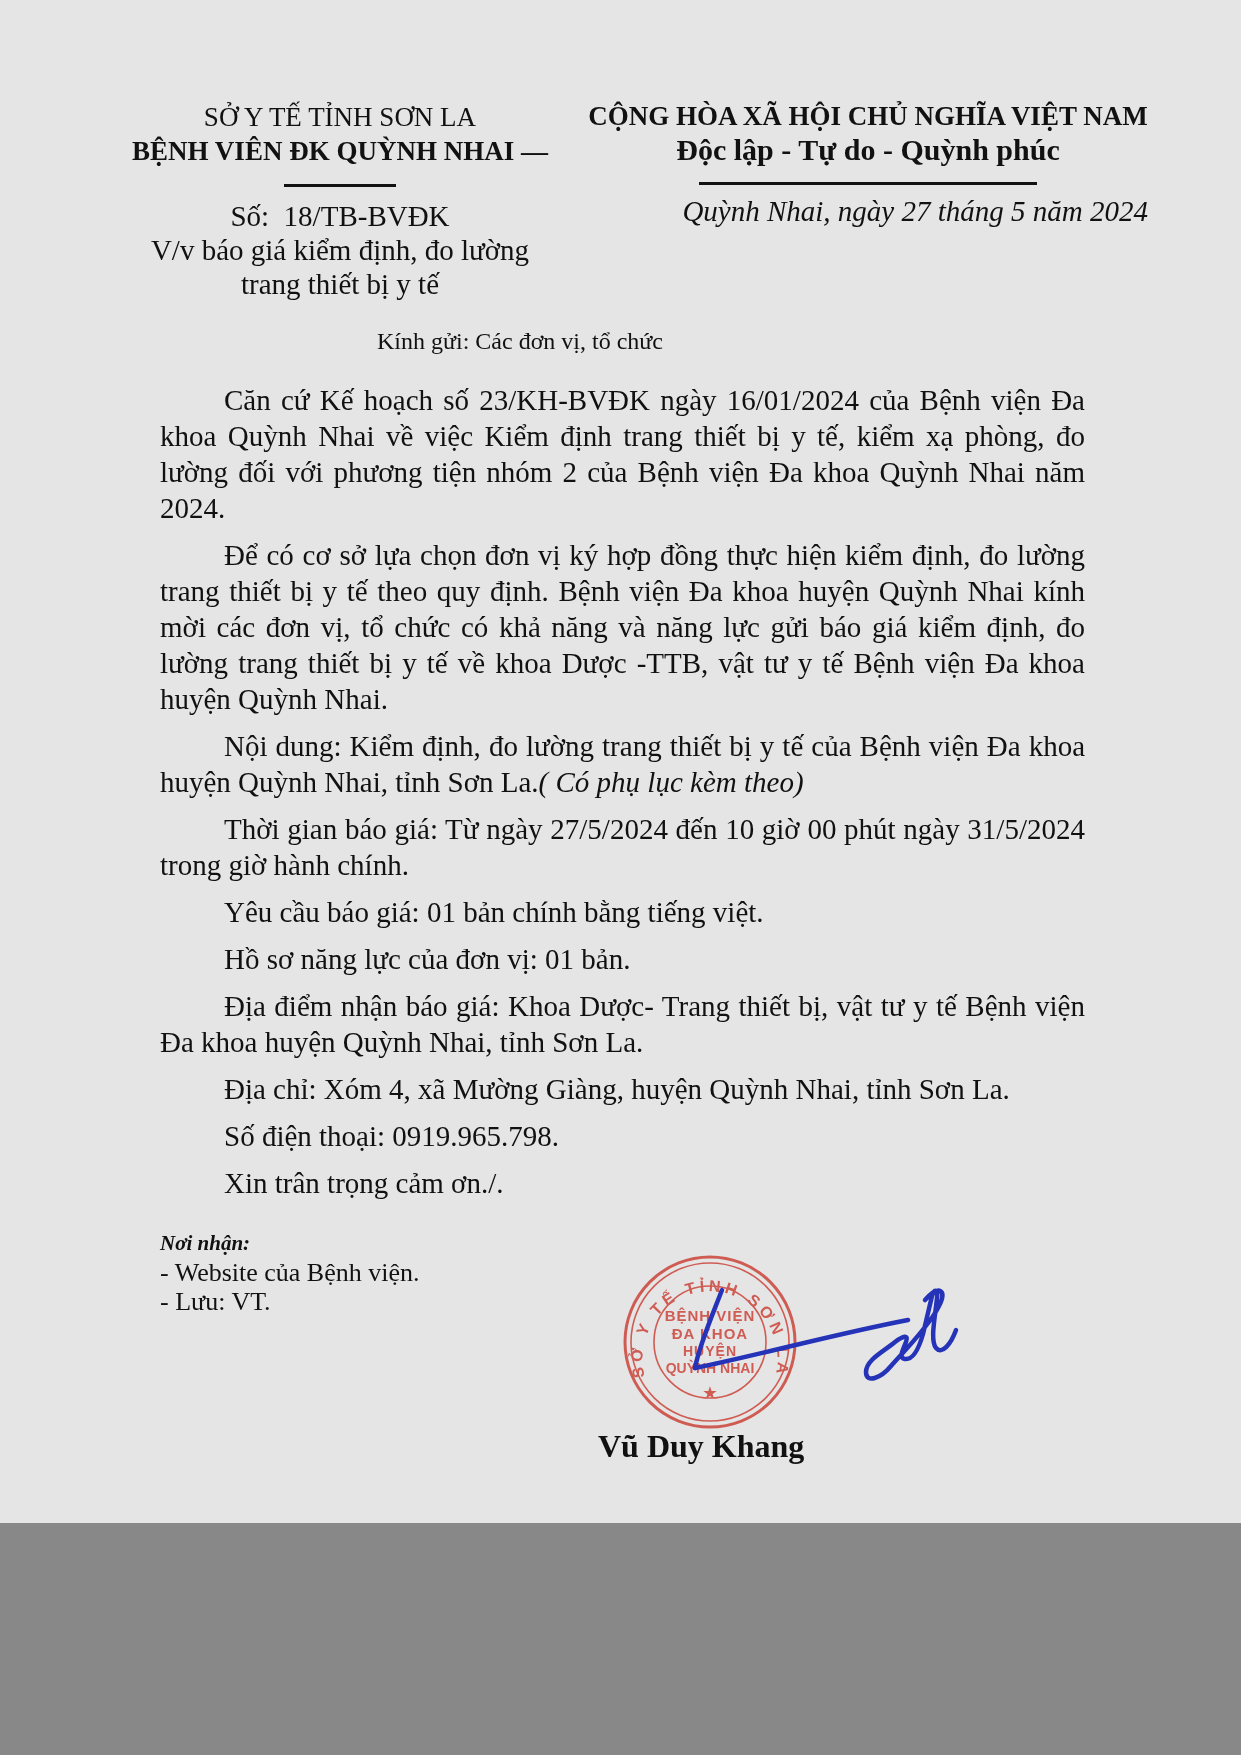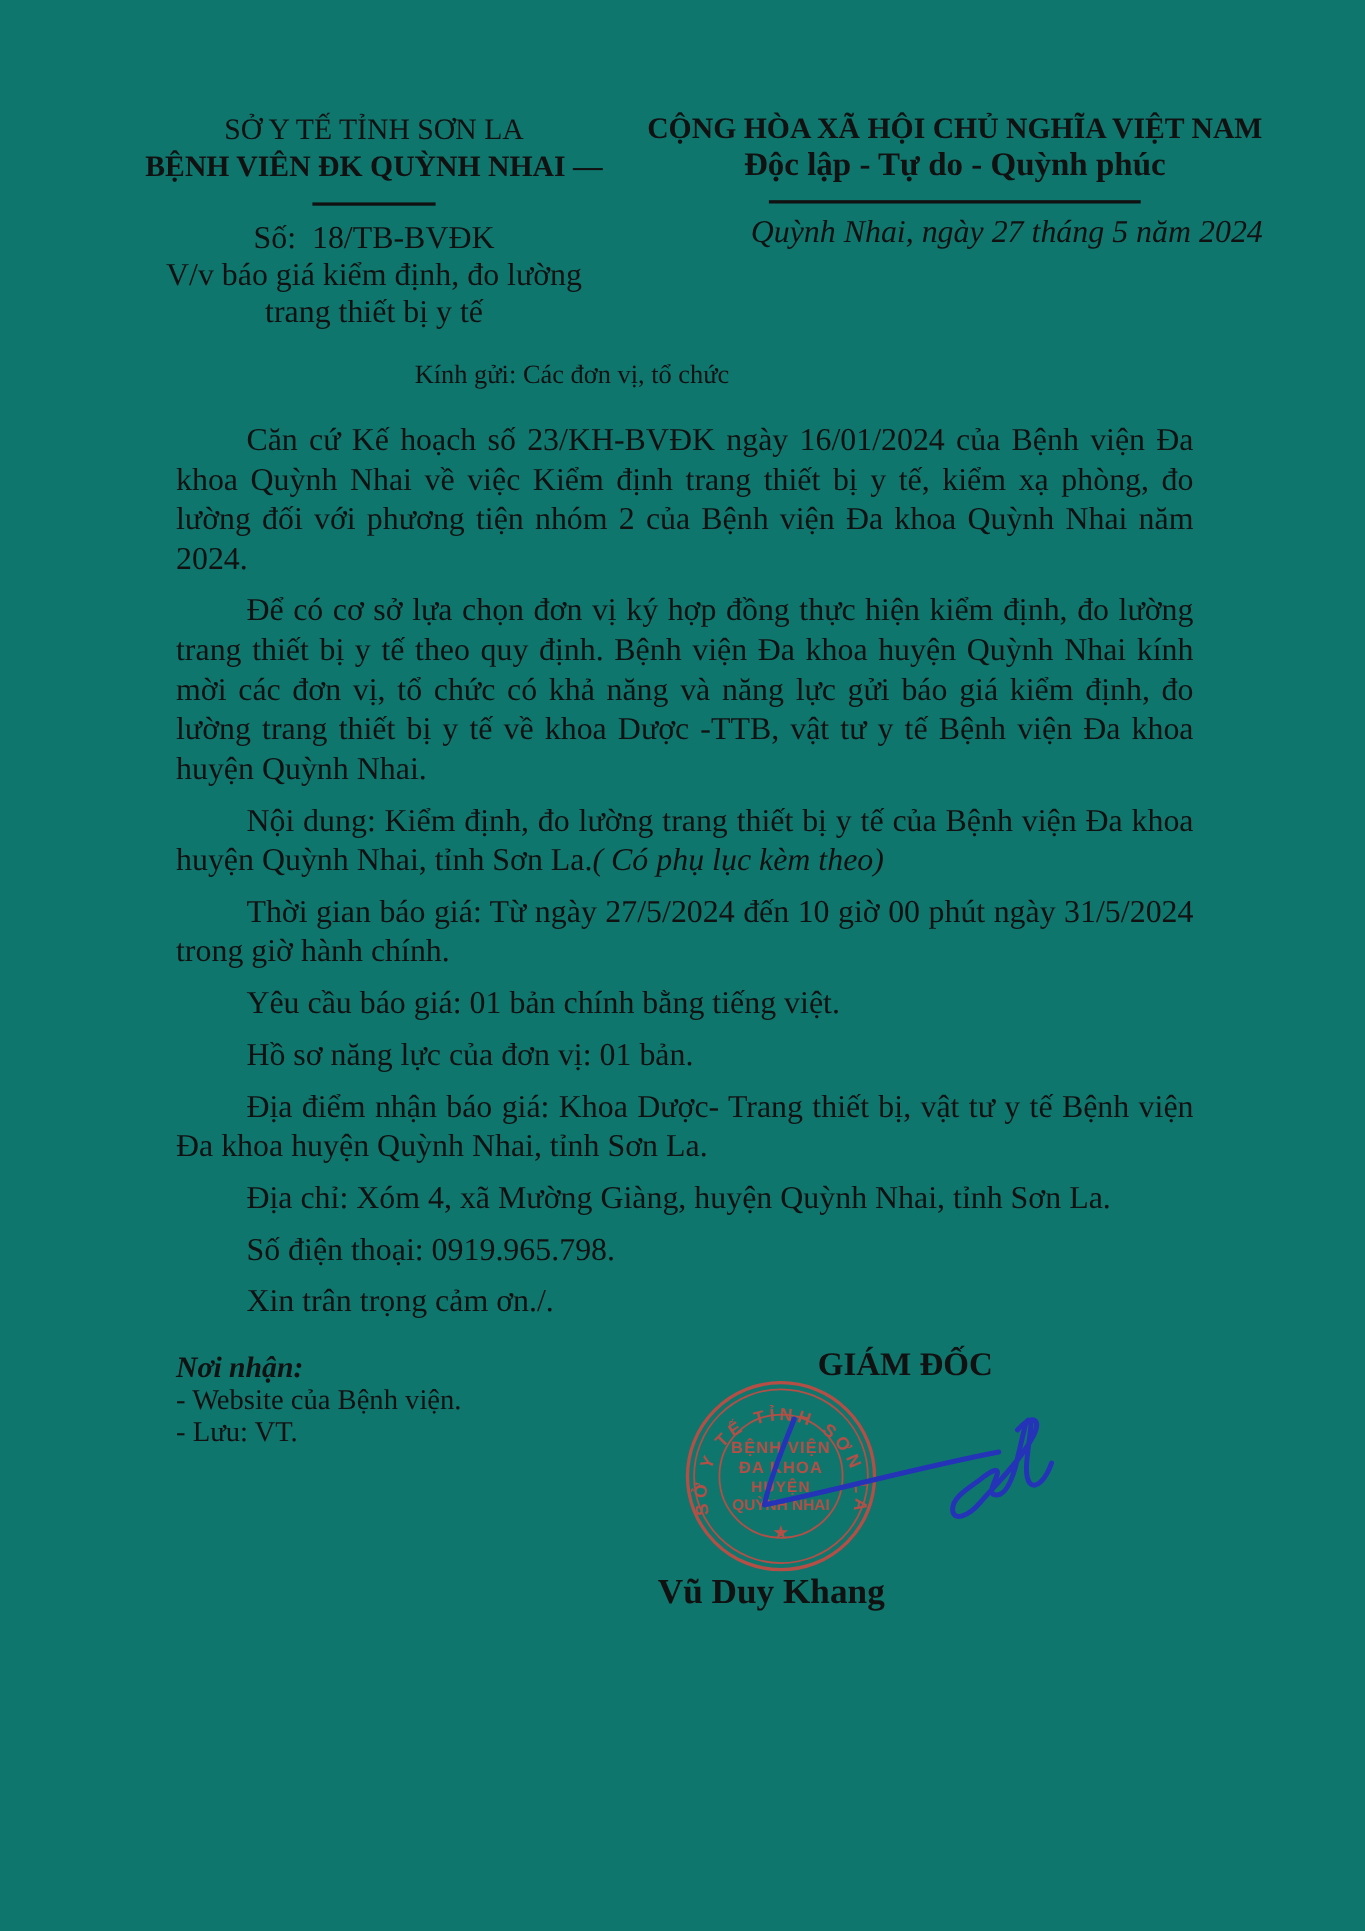--- a/index.html
+++ b/index.html
@@ -1,19 +1,19 @@
 <!DOCTYPE html>
 <html><head>
 <meta charset="utf-8">
 <style>
   html,body{margin:0;padding:0;background:#888;}
   .page{
     position:relative;
-    width:1241px;height:1755px;
-    background:#0f766e;
+    width:1241px;height:1523px;
+    background:#e5e5e5;
     font-family:"Liberation Serif","DejaVu Serif",serif;
     color:#111;
     overflow:hidden;
   }
   
   .header-left{
     position:absolute;left:130px;top:100px;width:420px;
     text-align:center;line-height:34px;white-space:nowrap;
   }
   .header-left .org-sup{font-size:27px;}
@@ -36,21 +36,21 @@
   }
   
   .body-text{
     position:absolute;left:160px;top:382px;width:925px;
     font-size:29px;line-height:36px;text-align:justify;
   }
   .body-text p{margin:0 0 11px 0;text-indent:64px;}
   .body-text .attach-note{font-style:italic;}
   
   .recipients{position:absolute;left:160px;top:1228px;width:420px;}
-  .recipients-title{font-size:27px;font-weight:bold;font-style:italic;line-height:30px;}
+  .recipients-title{font-size:21px;font-weight:bold;font-style:italic;line-height:30px;}
   .recipients-item{font-size:26px;line-height:29px;}
   .sign-title{
     position:absolute;left:598px;top:1224px;width:450px;
     text-align:center;font-size:30px;font-weight:bold;
   }
   .stamp-wrap{position:absolute;left:622px;top:1254px;width:176px;height:176px;z-index:1;}
   .signature-wrap{position:absolute;left:595px;top:1268px;width:480px;height:200px;z-index:2;}
   .signer-name{
     position:absolute;left:598px;top:1428px;width:450px;
     text-align:left;font-size:32px;font-weight:bold;z-index:3;
@@ -91,21 +91,20 @@
     <p>Số điện thoại: 0919.965.798.</p>
     <p>Xin trân trọng cảm ơn./.</p>
   </main>
 
   <div class="recipients">
     <div class="recipients-title">Nơi nhận:</div>
     <div class="recipients-item">- Website của Bệnh viện.</div>
     <div class="recipients-item">- Lưu: VT.</div>
   </div>
 
-  <div class="sign-title">GIÁM ĐỐC</div>
 
   <div class="stamp-wrap">
     <svg width="176" height="176" viewBox="0 0 176 176" style="opacity:.88">
       <g fill="none" stroke="#cd4a40">
         <circle cx="88" cy="88" r="85" stroke-width="3"></circle>
         <circle cx="88" cy="88" r="79" stroke-width="1.6"></circle>
         <circle cx="88" cy="88" r="56" stroke-width="1.6"></circle>
       </g>
       <path id="ringArc" d="M 22 119 A 67.5 67.5 0 1 1 154 119" fill="none"></path>
       <text font-family="Liberation Sans, sans-serif" font-size="16" font-weight="bold" fill="#cd4a40" letter-spacing="4">

